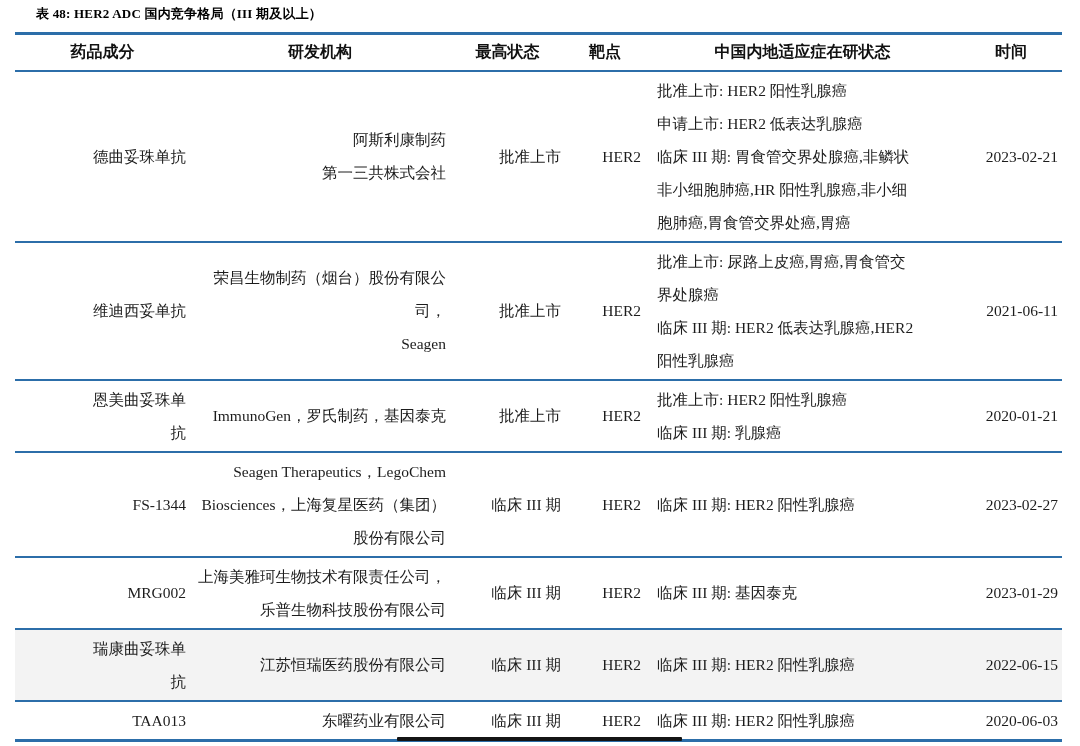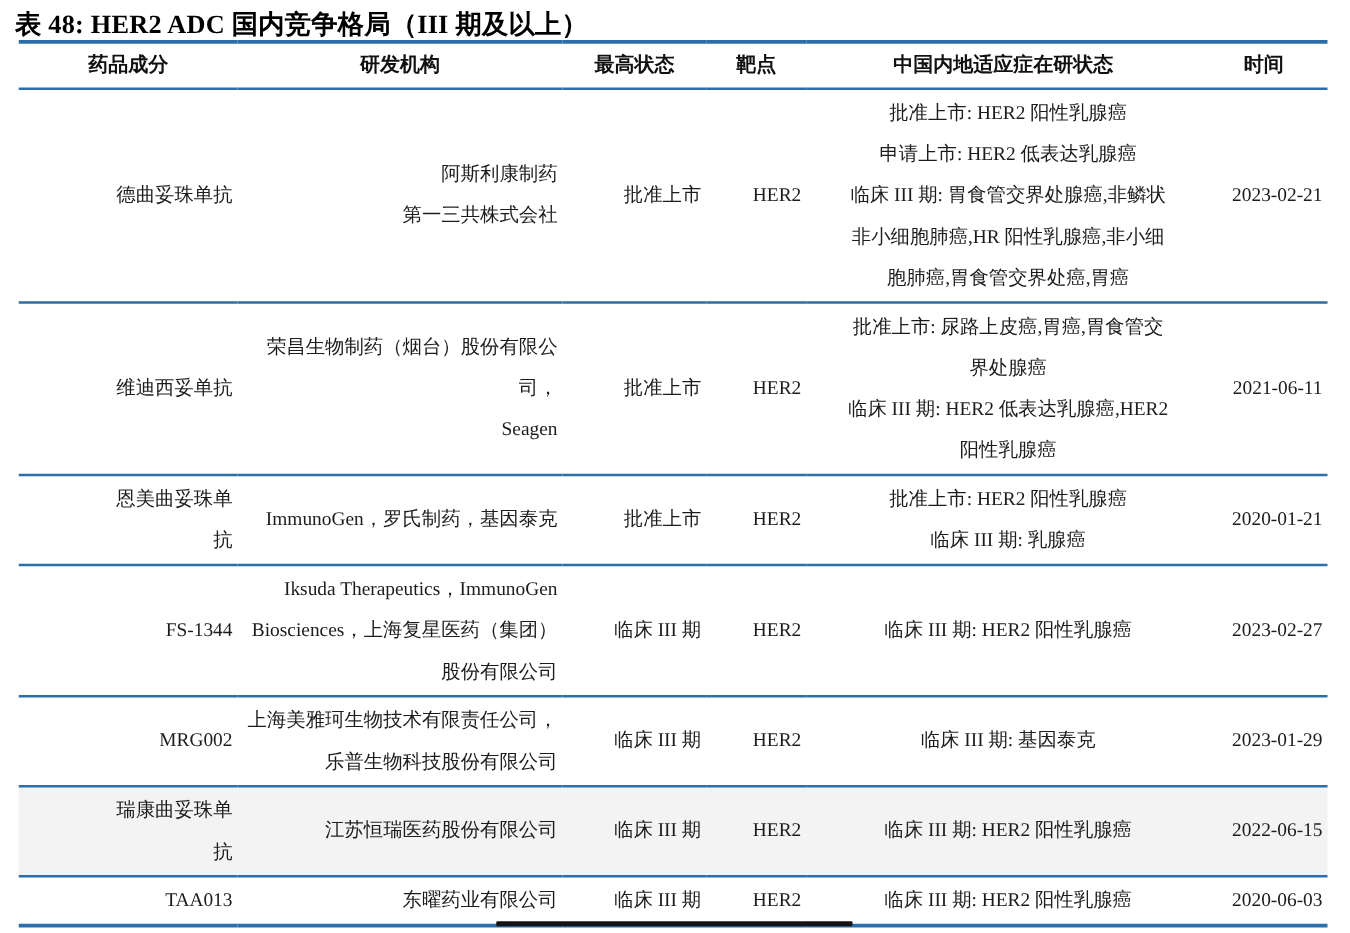--- a/index.html
+++ b/index.html
@@ -8,22 +8,22 @@
     --shade:#f3f3f3;
   }
   *{margin:0;padding:0;box-sizing:border-box;}
   html,body{width:1080px;height:746px;background:#ffffff;overflow:hidden;}
   body{
     position:relative;
     font-family:"Liberation Serif","DejaVu Serif",serif;
     color:var(--text);
   }
   .doc-title{
-    position:absolute;left:12px;top:5px;
-    font-size:21px;font-weight:bold;color:#000;
+    position:absolute;left:36px;top:5px;
+    font-size:13px;font-weight:bold;color:#000;
     letter-spacing:0.2px;
     white-space:nowrap;
   }
   table.her2-table{
     position:absolute;left:15px;top:32px;
     width:1047px;
     border-collapse:collapse;
     table-layout:fixed;
     font-size:15.5px;
   }
@@ -42,21 +42,21 @@
     height:37px;text-align:center;vertical-align:middle;
     white-space:nowrap;
   }
   td{
     text-align:right;vertical-align:middle;
     white-space:pre-line;
     line-height:33px;
     padding:2px 4px;
   }
   td.indication{
-    text-align:center;
+    text-align:left;
     padding-left:12px;
     padding-right:4px;
   }
   tr.shaded{background:var(--shade);}
   tr.r1{height:166px;}
   tr.r2{height:135px;}
   tr.r3{height:66px;}
   tr.r4{height:103px;}
   tr.r5{height:67px;}
   tr.r6{height:67px;}
@@ -127,21 +127,21 @@
 抗</td>
       <td>ImmunoGen，罗氏制药，基因泰克</td>
       <td>批准上市</td>
       <td>HER2</td>
       <td class="indication">批准上市: HER2 阳性乳腺癌
 临床 III 期: 乳腺癌</td>
       <td>2020-01-21</td>
     </tr>
     <tr class="r4">
       <td>FS-1344</td>
-      <td>Iksuda Therapeutics，ImmunoGen
+      <td>Seagen Therapeutics，LegoChem
 Biosciences，上海复星医药（集团）
 股份有限公司</td>
       <td>临床 III 期</td>
       <td>HER2</td>
       <td class="indication">临床 III 期: HER2 阳性乳腺癌</td>
       <td>2023-02-27</td>
     </tr>
     <tr class="r5">
       <td>MRG002</td>
       <td>上海美雅珂生物技术有限责任公司，

